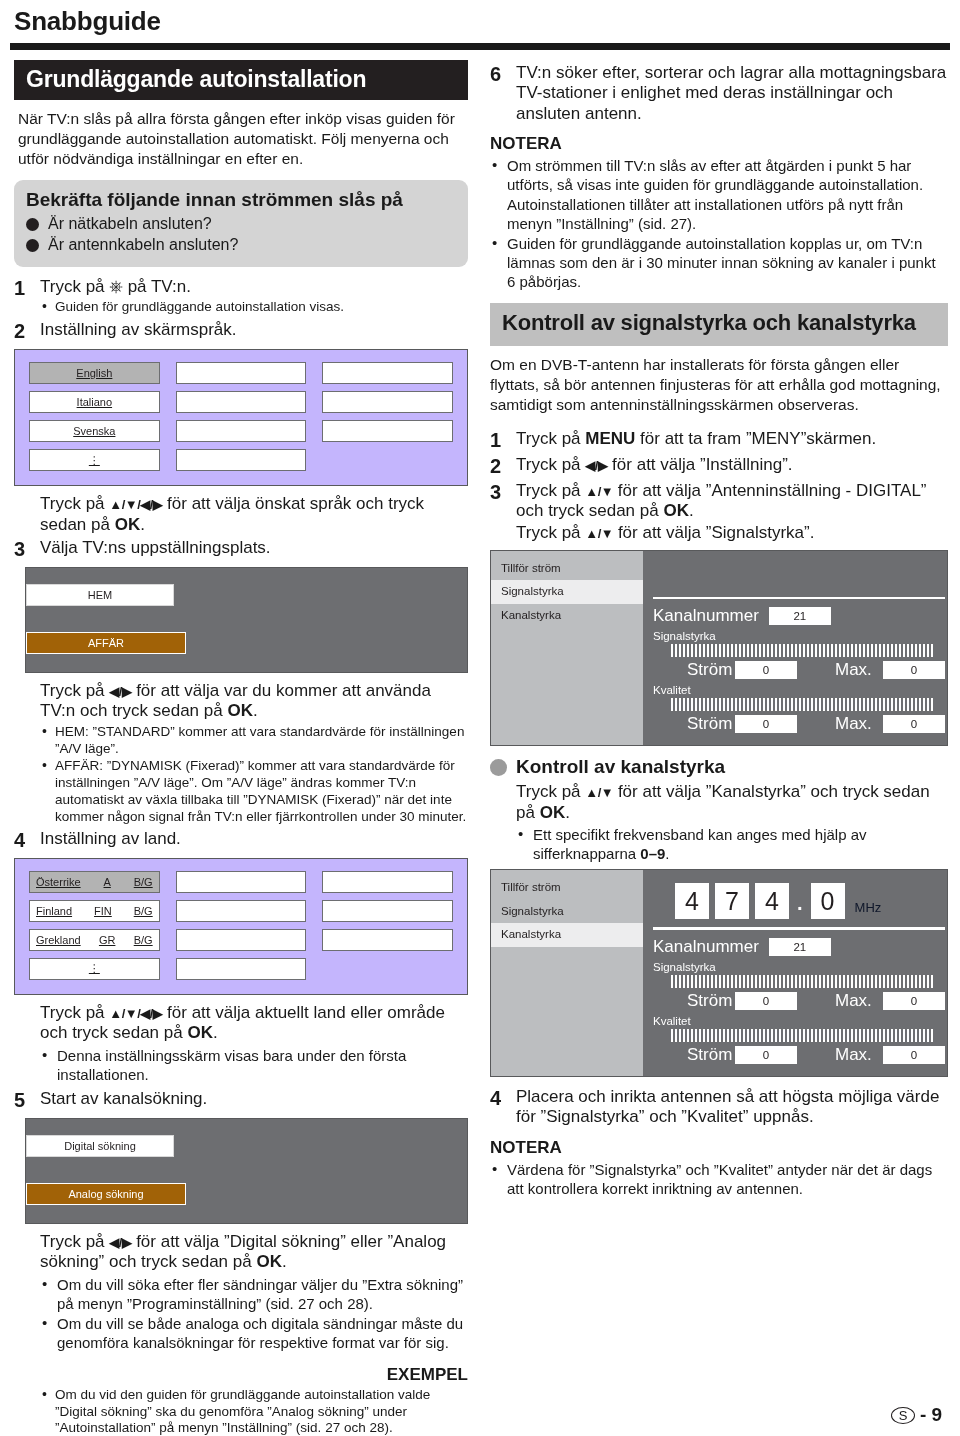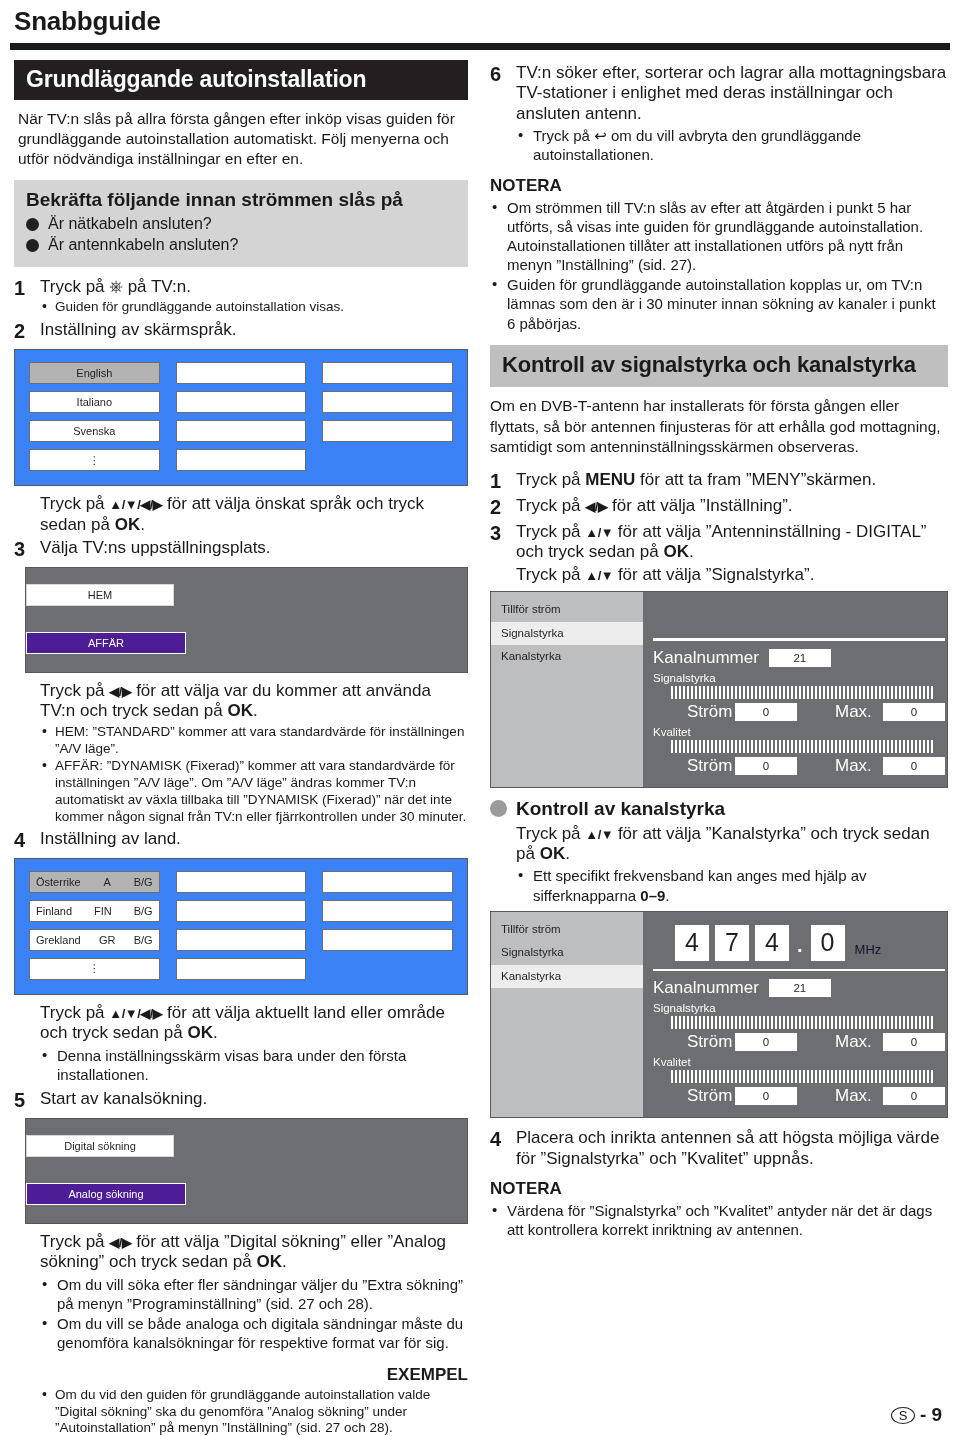--- a/index.html
+++ b/index.html
@@ -35,21 +35,21 @@
     background:#bfbfbf; color:#1a1a1a; font-size:22px; font-weight:bold;
     padding: 8px 12px 10px 12px; line-height:1.12; letter-spacing:-0.2px;
   }
   .intro {
     font-size:15.5px; line-height:1.3; padding: 9px 4px 10px 4px;
   }
   .body-text { font-size:15.5px; line-height:1.32; }
 
   
   .confirm-box {
-    background:#d4d4d4; border-radius:1px; padding: 9px 12px 11px 12px;
+    background:#d4d4d4; border-radius:9px; padding: 9px 12px 11px 12px;
     margin-bottom: 10px;
   }
   .confirm-title {
     font-size:19px; font-weight:bold; line-height:1.12; margin-bottom:3px;
   }
   .confirm-item { display:flex; align-items:flex-start; gap:9px; font-size:16px; line-height:1.22; padding:1px 0; }
   .dot-black {
     width:13px; height:13px; border-radius:50%; background:#231f20;
     flex:0 0 auto; margin-top:4px;
   }
@@ -66,22 +66,22 @@
   .bullets li::before {
     content:"\2022"; position:absolute; left:2px; top:-1px; font-size:14px;
   }
   .bullets.big li { font-size:15px; line-height:1.28; padding-left:17px; }
   .bullets.big li::before { font-size:15px; }
   b, .bold { font-weight:bold; }
   .arr { font-size:13px; letter-spacing:-0.5px; }
 
   
   .sel-frame {
-    border:1.5px solid #58595b; background:#3b82f6;
-    padding: 12px 14px 14px 14px; margin: 6px 0 8px 0;
+    border:1.5px solid #58595b; background:#c4b5fd;
+    padding: 12px 14px 14px 14px; margin: 6px 0 8px 0; text-decoration: underline;
   }
   .sel-grid { display:flex; gap:16px; }
   .sel-col { display:flex; flex-direction:column; gap:7px; flex:1 1 0; }
   .sel-cell {
     border:1.2px solid #6d6e71; background:#fff; height:22px;
     font-size:11px; display:flex; align-items:center; justify-content:center;
     color:#231f20;
   }
   .sel-cell.sel { background:#b3b3b3; }
   .sel-cell.vdots { font-size:11px; letter-spacing:0; }
@@ -91,21 +91,21 @@
   .osd-dark {
     background:#6d6e71; border:1.5px solid #58595b; padding: 16px 0 18px 0;
     display:flex; justify-content:center; gap:26px; margin:6px 0 8px 11px;flex-direction:column;
   }
   .osd-btn-white {
     background:#fff; color:#231f20; border:1px solid #d9d9d9;
     width:148px; height:22px; font-size:11px;
     display:flex; align-items:center; justify-content:center;
   }
   .osd-btn-grey {
-    background:#4c1d95; color:#ffffff; border:1.6px solid #ffffff;
+    background:#a16207; color:#ffffff; border:1.6px solid #ffffff;
     width:160px; height:22px; font-size:11px;
     display:flex; align-items:center; justify-content:center;
   }
 
   
   .osd-panel {
     display:flex; border:1.5px solid #58595b; margin:6px 0 10px 0;
     background:#6d6e71; height:auto;
   }
   .osd-menu { width:152px; background:#bcbec0; flex:0 0 auto; padding: 6px 0 0 0; }
@@ -342,27 +342,20 @@
       </ul>
 
     </div>
 
     <div class="col-right">
 
       <div class="step">
         <div class="step-num">6</div>
         <div class="step-body">
           <div class="step-main">TV:n söker efter, sorterar och lagrar alla mottagningsbara TV-stationer i enlighet med deras inställningar och ansluten antenn.</div>
-          <ul class="bullets big">
-            <li>
-              <span>Tryck på</span>
-              <span>↩</span>
-              <span>om du vill avbryta den grundläggande autoinstallationen.</span>
-            </li>
-          </ul>
         </div>
       </div>
 
       <div class="notera">NOTERA</div>
       <ul class="bullets big">
         <li>Om strömmen till TV:n slås av efter att åtgärden i punkt 5 har utförts, så visas inte guiden för grundläggande autoinstallation. Autoinstallationen tillåter att installationen utförs på nytt från menyn ”Inställning” (sid. 27).</li>
         <li>Guiden för grundläggande autoinstallation kopplas ur, om TV:n lämnas som den är i 30 minuter innan sökning av kanaler i punkt 6 påbörjas.</li>
       </ul>
 
       <div class="banner-grey" style="margin-top:12px;">Kontroll av signalstyrka och kanalstyrka</div>

